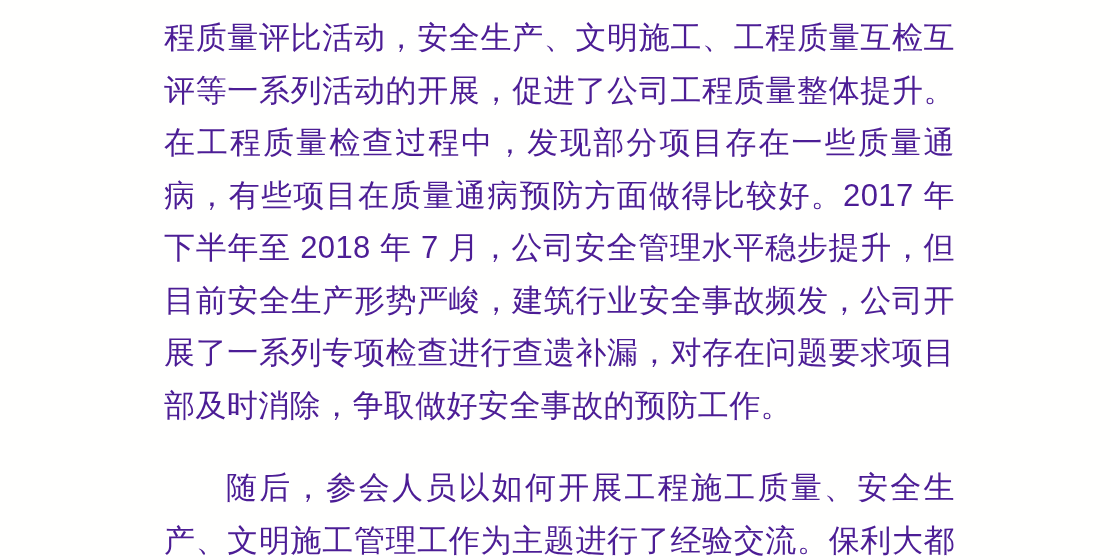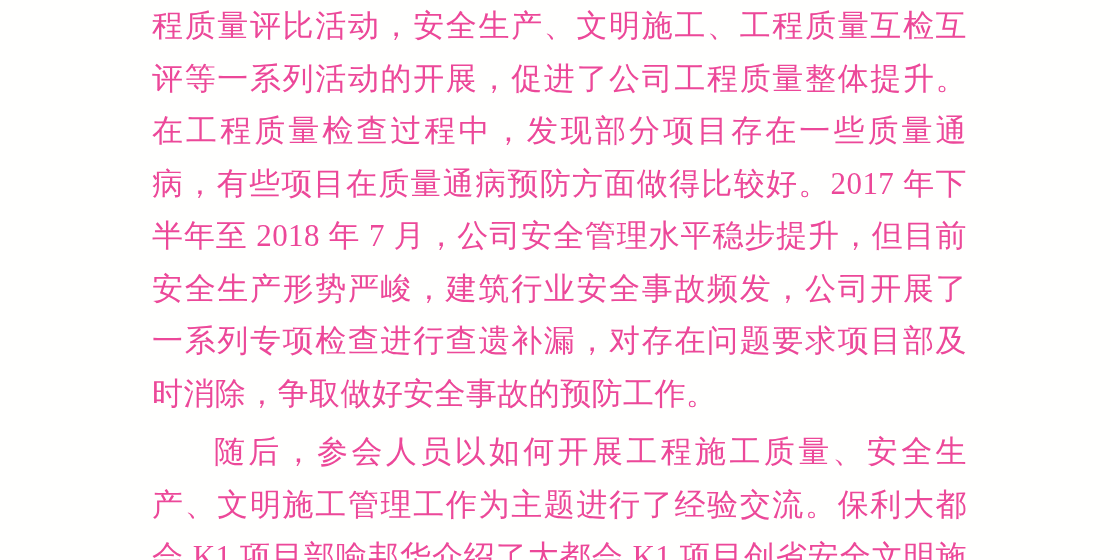--- a/index.html
+++ b/index.html
@@ -21,28 +21,28 @@
     box-sizing: border-box;
     padding: 0;
   }
   .text-block {
     position: absolute;
     left: 152px;
     top: 0px;
     width: 815px;
   }
   .para {
-    margin: 0;
-    color: #ec4899;
+    margin: 12px;
+    color: #4c1d95;
     font-size: 31px;
     line-height: 52.5px;
     letter-spacing: 0.4px;
     text-align: justify;
     text-justify: inter-ideograph;
-    font-family: Liberation Serif, serif;
+    font-family: Liberation Sans, sans-serif;
     font-weight: 400;
   }
   .para.indent {
     text-indent: 62px;
   }
   .spacer {
     height: 6px;
   }
 </style>
 </head>

